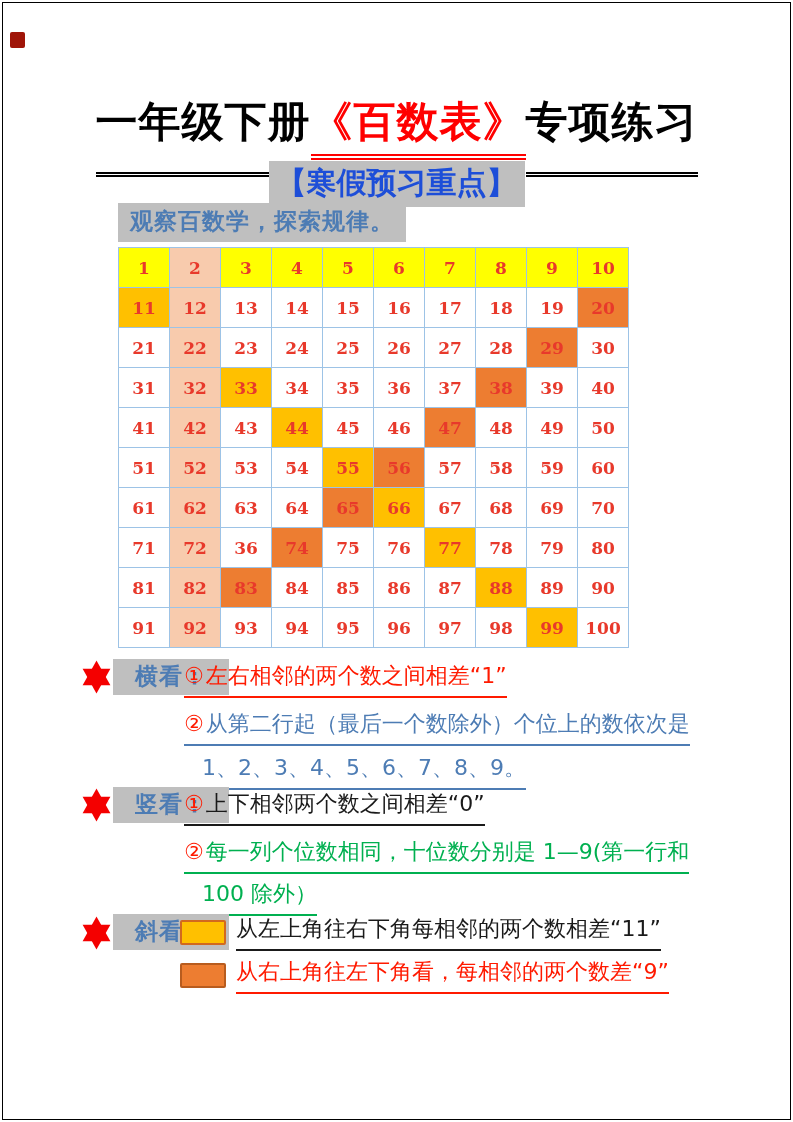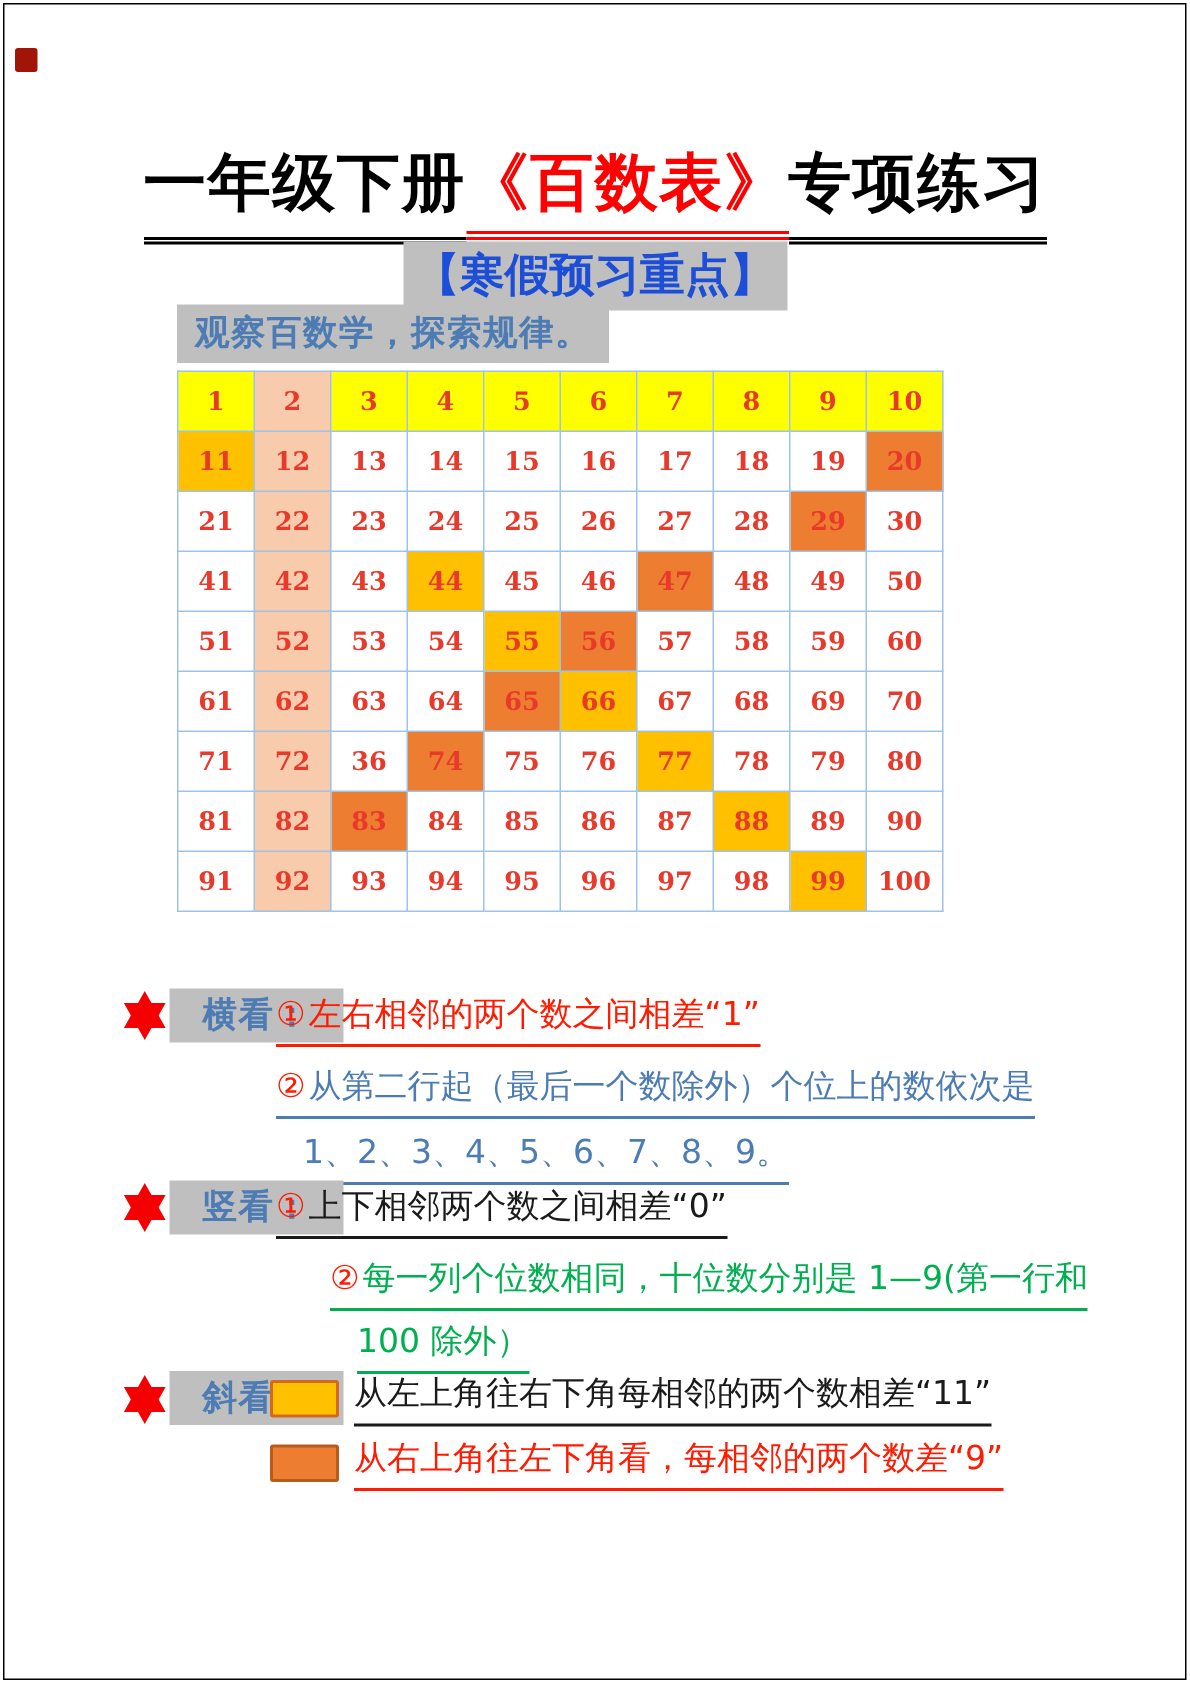--- a/index.html
+++ b/index.html
@@ -16,21 +16,21 @@
     position:absolute; left:10px; top:32px; width:15px; height:16px;
     background:#a01508; border-radius:2px;
   }
 
   
   .title {
     position:absolute; top:94px; left:0; width:100%; text-align:center;
     font-size:42px; font-weight:bold; color:#000; letter-spacing:1px;
     white-space:nowrap;
   }
-  .title .t-black { display:inline-block; padding-bottom:8px; border-bottom:5px double #000; }
+  .title .t-black { display:inline-block; padding-bottom:22px; border-bottom:5px double #000; }
   .title .t-red   { display:inline-block; padding-bottom:4px; color:var(--title-accent,#ff0000);
                     border-bottom:6px double var(--title-accent,#ff0000); }
 
   
   .subtitle-row { position:absolute; top:161px; left:0; width:100%; text-align:center; }
   .subtitle {
     display:inline-block; background:var(--highlight-gray,#bfbfbf);
     font-size:30px; font-weight:bold; color:#1d4ed8; padding:2px 8px 3px;
   }
 
@@ -63,21 +63,21 @@
   .note-label {
     position:absolute; background:var(--highlight-gray,#bfbfbf);
     color:var(--note-blue,#4d7cb4); font-size:23px; font-weight:bold;
     padding:2px 22px 3px; letter-spacing:1px;
   }
   .note-line { position:absolute; font-size:22px; font-weight:400; white-space:nowrap; }
   .note-line .ul { display:inline-block; padding-bottom:5px; border-bottom:2px solid currentColor; }
   .note-line .marker { color:var(--note-red,#ff1a00); margin-right:2px; }
   .c-red   { color:var(--note-red,#ff1a00); }
   .c-blue  { color:var(--note-blue,#4d7cb4); }
-  .c-green { color:var(--note-green,#00b050);margin-left:36px; }
+  .c-green { color:var(--note-green,#00b050); }
   .c-black { color:var(--note-black,#1a1a1a); }
   .swatch {
     position:absolute; width:46px; height:25px; border-radius:2px;
   }
   .swatch.gold   { background:var(--gold,#ffc000);  border:2px solid #d2691e; }
   .swatch.orange { background:var(--orange,#ed7d31); border:2px solid #b85c1e; }
 </style>
 </head>
 <body>
 
@@ -125,20 +125,32 @@
           <td class="plain">23</td>
           <td class="plain">24</td>
           <td class="plain">25</td>
           <td class="plain">26</td>
           <td class="plain">27</td>
           <td class="plain">28</td>
           <td class="orange">29</td>
           <td class="plain">30</td>
         </tr>
         <tr>
+          <td class="plain">31</td>
+          <td class="peach">32</td>
+          <td class="gold">33</td>
+          <td class="plain">34</td>
+          <td class="plain">35</td>
+          <td class="plain">36</td>
+          <td class="plain">37</td>
+          <td class="orange">38</td>
+          <td class="plain">39</td>
+          <td class="plain">40</td>
+        </tr>
+        <tr>
           <td class="plain">41</td>
           <td class="peach">42</td>
           <td class="plain">43</td>
           <td class="gold">44</td>
           <td class="plain">45</td>
           <td class="plain">46</td>
           <td class="orange">47</td>
           <td class="plain">48</td>
           <td class="plain">49</td>
           <td class="plain">50</td>

